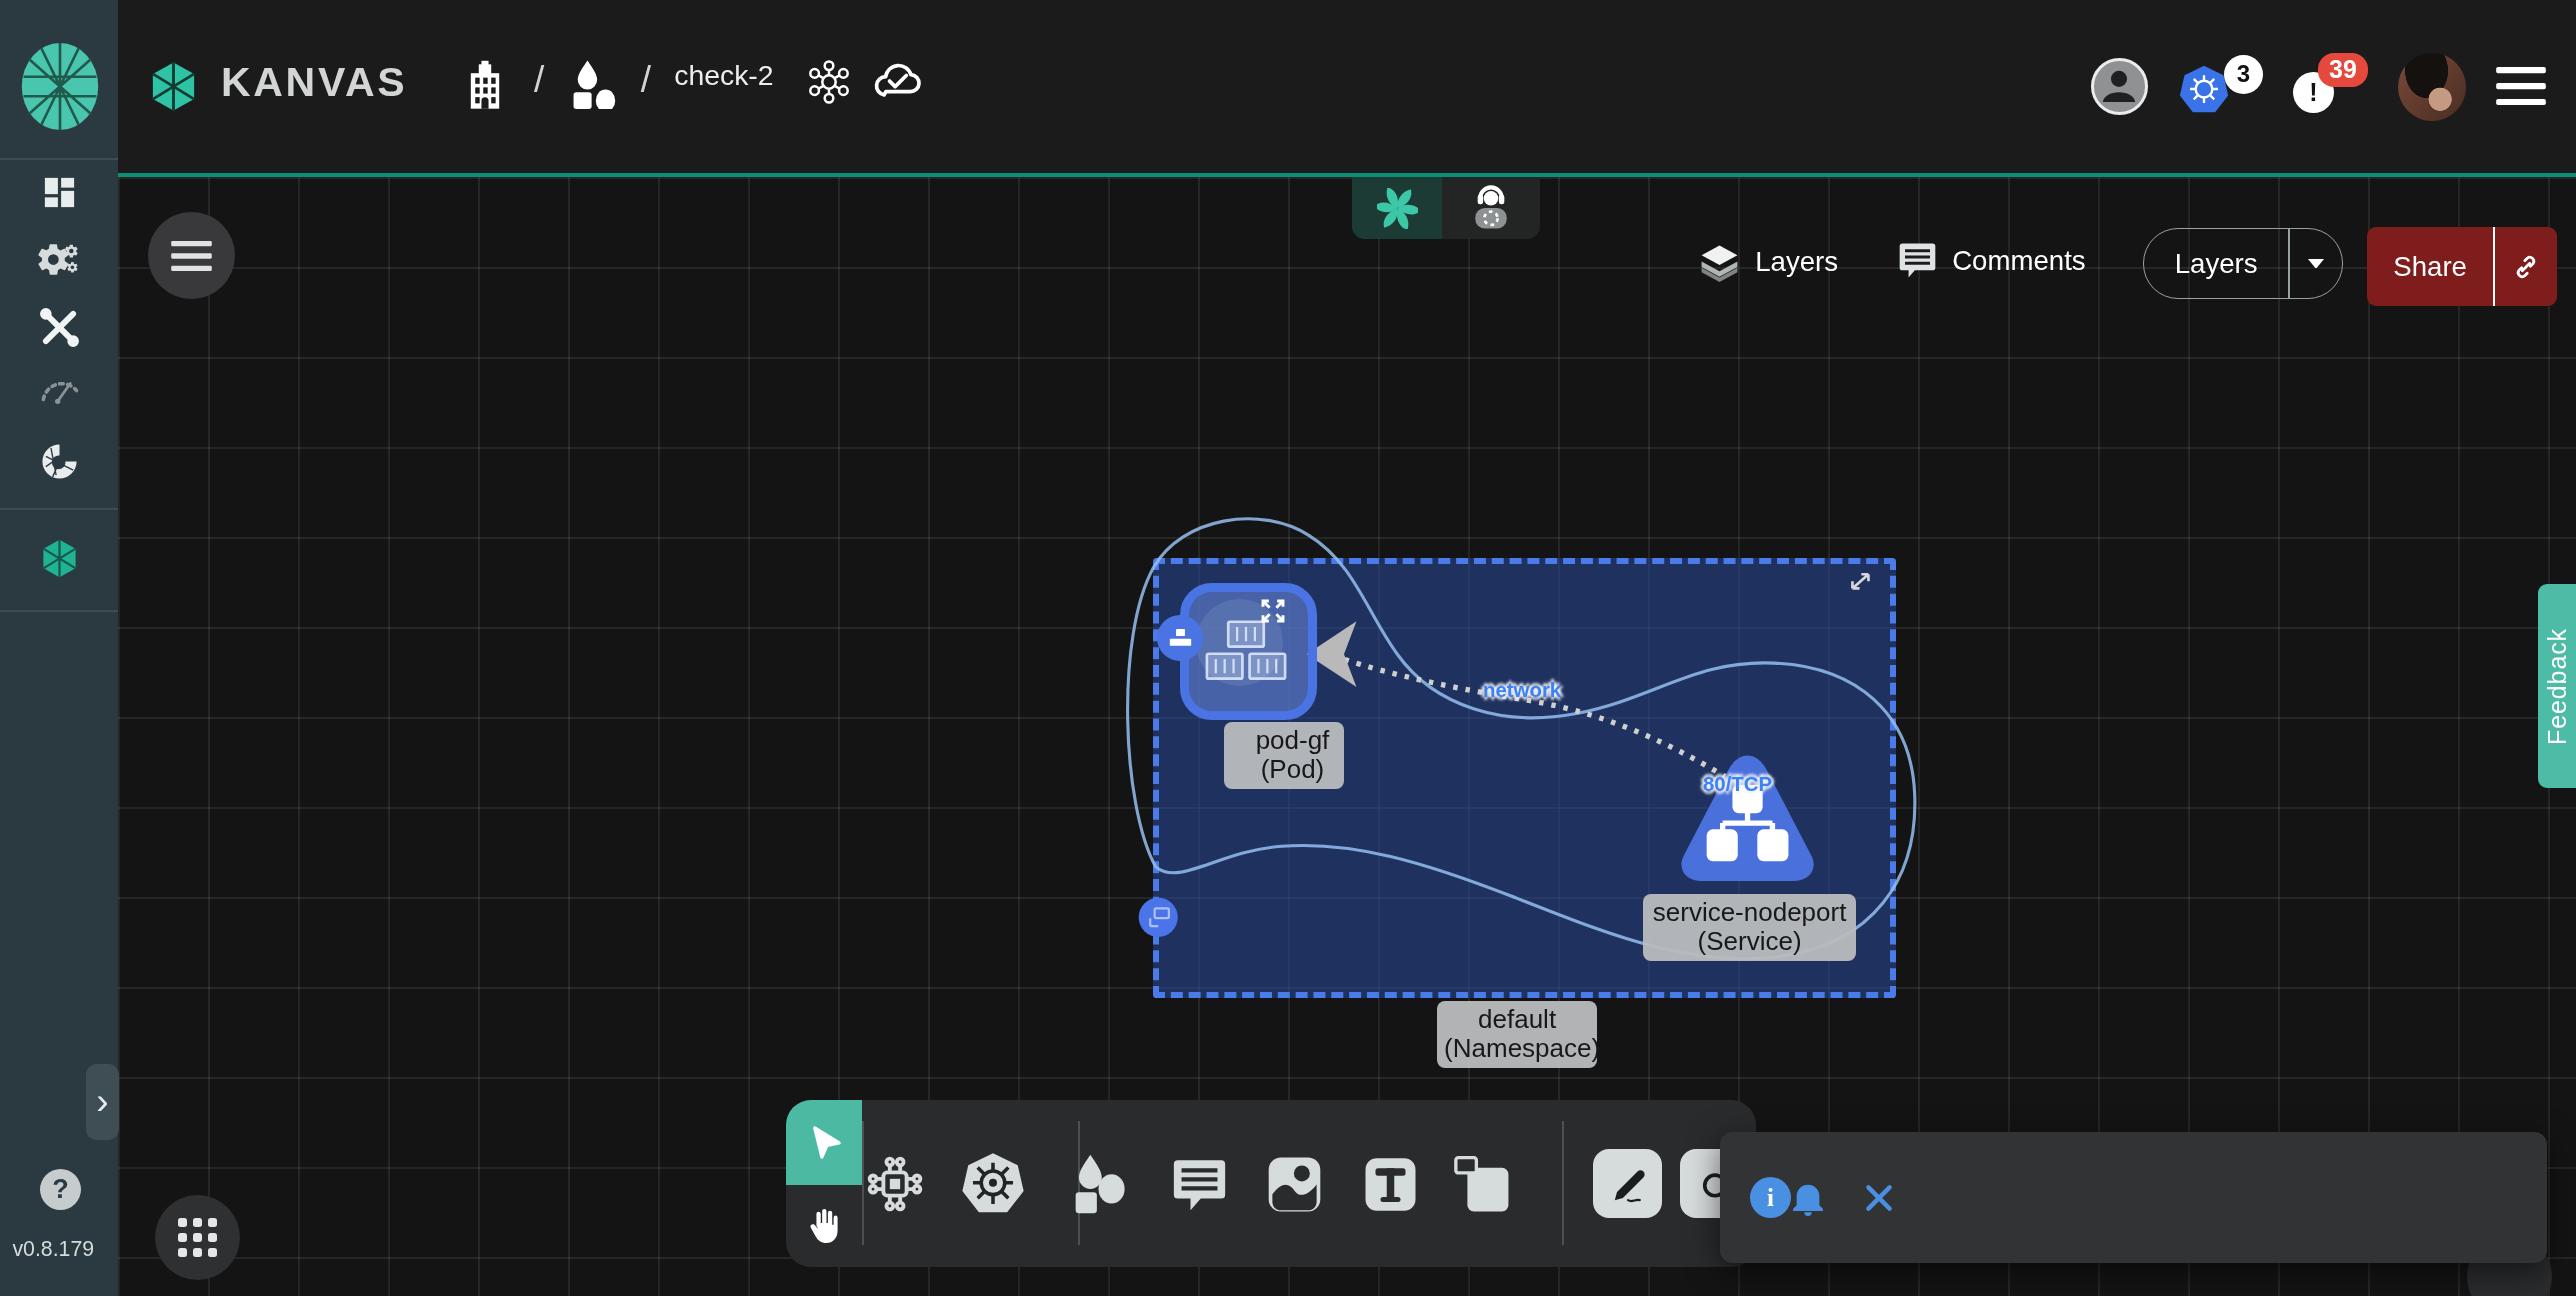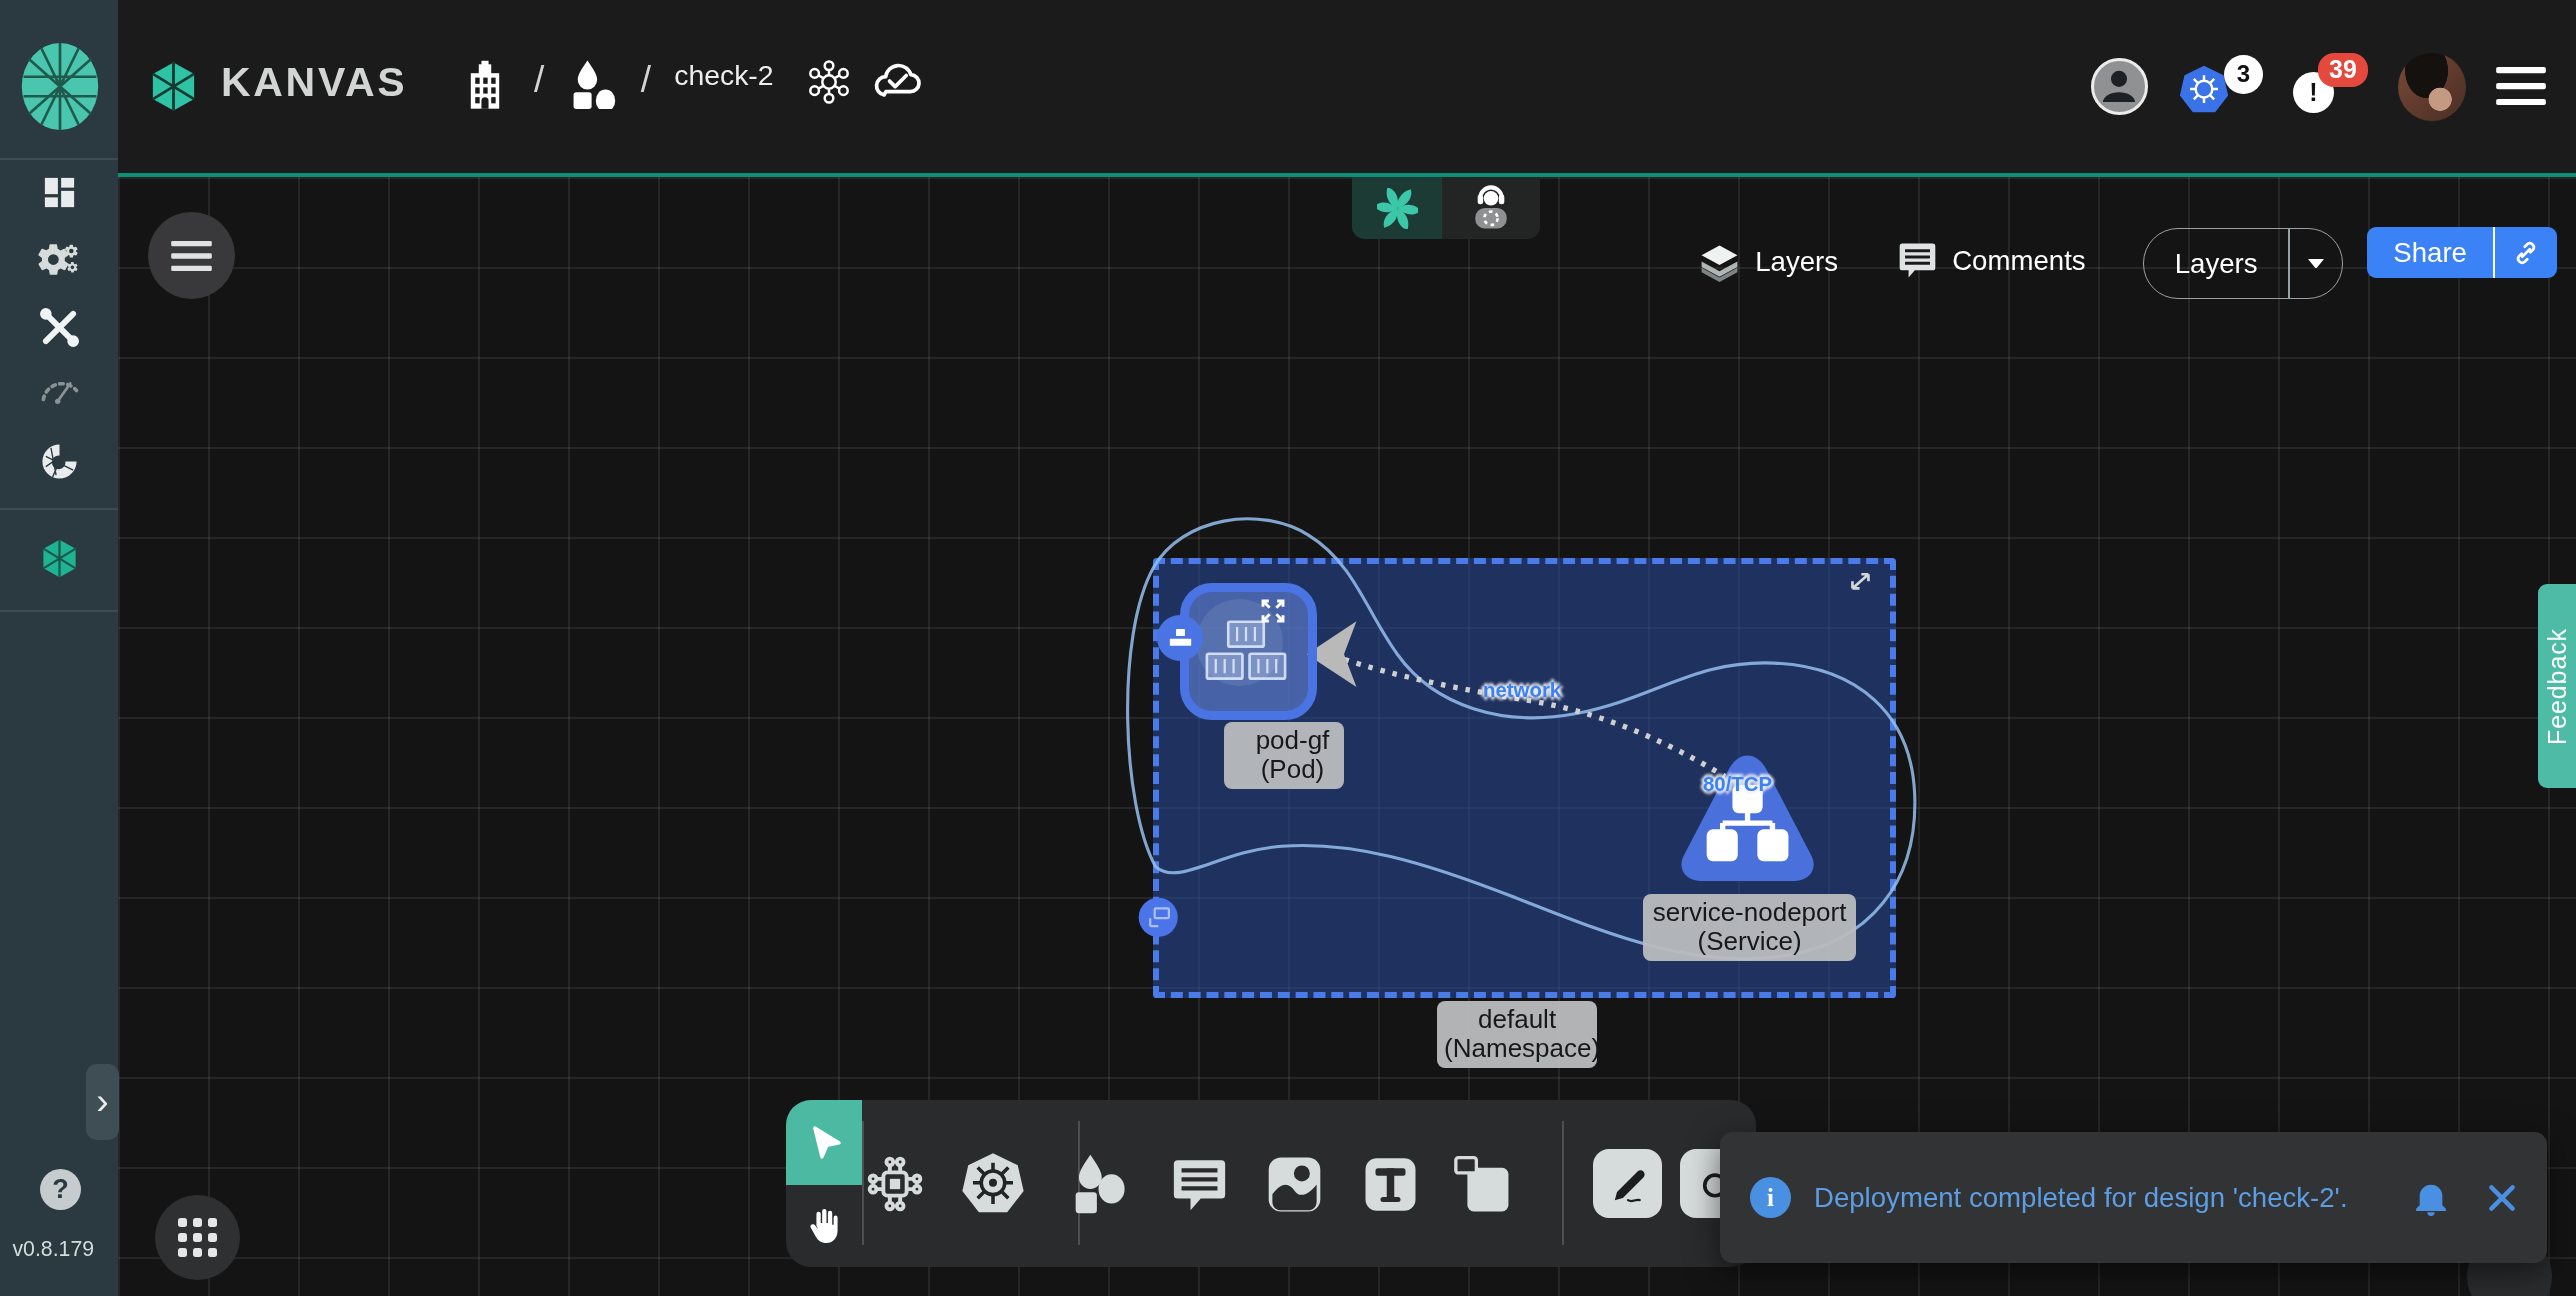--- a/index.html
+++ b/index.html
@@ -32,21 +32,21 @@
     background-image:linear-gradient(rgba(255,255,255,.075) 1.8px,transparent 1.8px),
                      linear-gradient(90deg,rgba(255,255,255,.075) 1.8px,transparent 1.8px);
     background-size:90px 90px;}
   #menu-circle{left:148px;top:212px;width:87px;height:87px;border-radius:50%;background:#39393b;
                display:flex;align-items:center;justify-content:center;z-index:4;}
   .ctxbox{top:177px;height:62px;display:flex;align-items:center;justify-content:center;z-index:4;}
   
   .ct-item{display:flex;align-items:center;gap:14.2px;color:#fff;font-size:27.6px;z-index:4;}
   #actions-btn{left:2143px;top:228px;width:198px;height:69px;border:1.8px solid #98a1a4;border-radius:35px;
                display:flex;align-items:center;color:#fff;font-size:27.6px;z-index:4;}
-  #share-btn{left:2367px;top:227px;width:190px;height:51px;background:#3b82f6;border-radius:9px;
+  #share-btn{left:2367px;top:227px;width:190px;height:79px;background:#7f1d1d;border-radius:9px;
              display:flex;align-items:center;color:#fff;font-size:27.6px;z-index:4;}
   #feedback-tab{left:2538px;top:584px;width:38px;height:204px;background:#4dbba6;border-radius:9px 0 0 9px;
                 display:flex;align-items:center;justify-content:center;z-index:4;}
   #feedback-tab span{writing-mode:vertical-rl;transform:rotate(180deg);color:#fff;font-size:25px;letter-spacing:0.9px;}
   
   #ns-rect{left:1153px;top:558px;width:731px;height:428px;border:6.2px dashed #4a7be8;border-radius:3.6px;
            background:rgba(40,74,156,.55);z-index:1;}
   #overlay-svg{left:0;top:0;z-index:2;pointer-events:none;}
   #pod-node{left:1180px;top:583px;width:119px;height:119px;border:9px solid #4a73e4;border-radius:32px;
             background:rgba(104,138,224,.55);z-index:3;}
@@ -488,21 +488,20 @@
     <svg width="44" height="44" viewBox="0 0 60 60">
       <circle cx="30" cy="32" r="14" fill="none" stroke="#1c1d1e" stroke-width="5"></circle>
       <path d="M40 14 l8 -8" stroke="#1c1d1e" stroke-width="5" stroke-linecap="round"></path>
     </svg>
   </div>
 </div>
 
 <div id="behind-toast-circle" class="abs"></div>
 <div id="toast" class="abs">
   <div id="info-circle">i</div>
-  <span class="msg">Deployment completed for design 'check-2'.</span>
   <svg width="34" height="37" viewBox="0 0 24 26" style="margin-right:39px">
     <path d="M12 26a2.6 2.6 0 0 0 2.6-2.6H9.4A2.6 2.6 0 0 0 12 26zm8-7.5V12a8 8 0 1 0-16 0v6.5L1.5 21v1.5h21V21l-2.5-2.5z" fill="#4a90e2"></path>
   </svg>
   <svg width="30" height="30" viewBox="0 0 34 34">
     <path d="M5 5 L29 29 M29 5 L5 29" stroke="#4a90e2" stroke-width="5" stroke-linecap="round"></path>
   </svg>
 </div>
 
 <div id="grid-fab" class="abs">
   <i></i>

